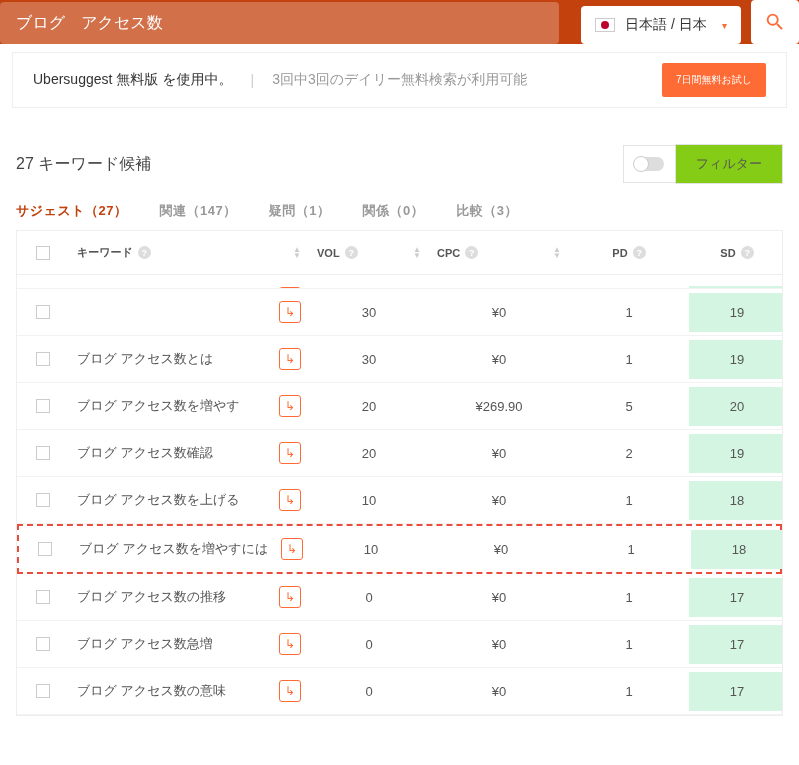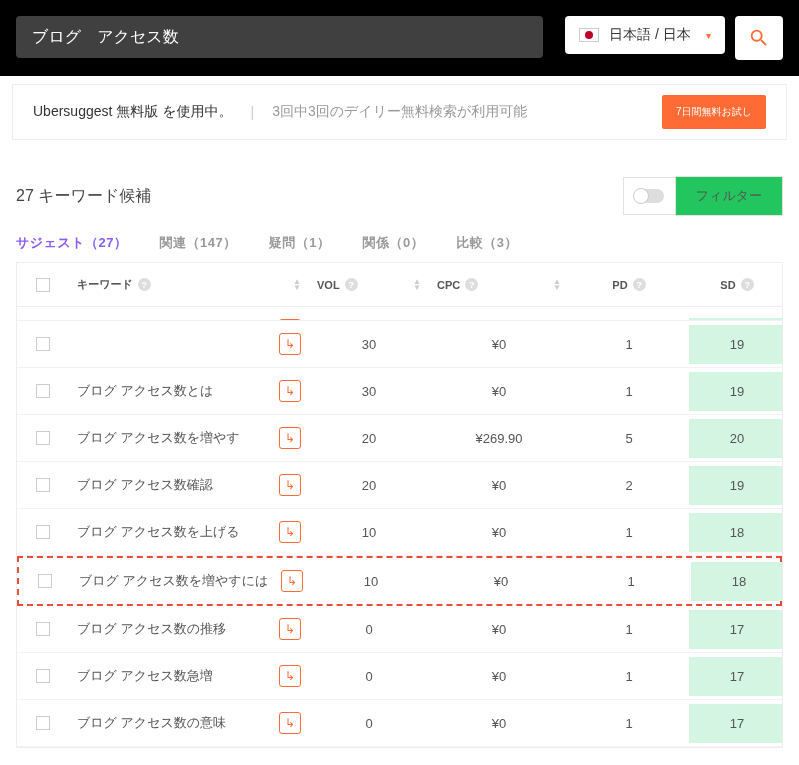--- a/index.html
+++ b/index.html
@@ -1,17 +1,17 @@
 <!DOCTYPE html>
 <html><head>
 <meta charset="utf-8">
 <style>
   * { box-sizing: border-box; margin: 0; padding: 0; }
   body { font-family: -apple-system, BlinkMacSystemFont, "Segoe UI", Helvetica, Arial, sans-serif; color: #333; background: #fff; width: 799px; }
-  .search-bar { background: #000000; padding: 16px; display: flex; gap: 10px; align-items: flex-start; }
+  .search-bar { background: #c2410c; padding: 0; display: flex; gap: 10px; align-items: flex-end; }
   .search-input { flex: 1; background: rgba(255,255,255,0.25); border: none; border-radius: 4px; padding: 12px 16px; font-size: 16px; color: #fff; }
   .search-input::placeholder { color: #fff; }
   .lang-select { background: #fff; border-radius: 4px; padding: 10px 14px; display: flex; align-items: center; gap: 10px; font-size: 14px; cursor: pointer; min-width: 160px; margin-left: 12px; }
   .flag { width: 20px; height: 14px; background: #fff; border: 1px solid #ccc; position: relative; display: inline-block; }
   .flag::after { content: ""; position: absolute; width: 8px; height: 8px; background: #bc002d; border-radius: 50%; top: 2px; left: 5px; }
   .chev { margin-left: auto; color: #ff6b35; font-size: 10px; }
   .search-btn { background: #fff; border: none; border-radius: 4px; width: 48px; height: 44px; display: flex; align-items: center; justify-content: center; cursor: pointer; }
   .search-btn svg { fill: #ff6b35; }
 
   .promo-bar { background: #fff; margin: 8px 12px; padding: 10px 20px; display: flex; align-items: center; gap: 18px; border: 1px solid #eee; font-size: 14px; }
@@ -19,25 +19,25 @@
   .promo-usage { color: #999; }
   .trial-btn { margin-left: auto; background: #ff6b35; color: #fff; border: none; padding: 10px 14px; font-size: 10px; cursor: pointer; border-radius: 2px; }
 
   .content { padding: 10px 16px; }
   .title-row { display: flex; align-items: center; justify-content: space-between; margin: 18px 0 8px; }
   .title { font-size: 16px; font-weight: 500; color: #444; }
   .controls { display: flex; align-items: center; gap: 0; }
   .toggle { width: 52px; height: 38px; border: 1px solid #e3e3e3; display: flex; align-items: center; justify-content: center; border-right: none; }
   .toggle-sw { width: 30px; height: 14px; background: #ddd; border-radius: 8px; position: relative; }
   .toggle-sw::after { content: ""; width: 14px; height: 14px; background: #fff; border: 1px solid #ccc; border-radius: 50%; position: absolute; left: -1px; top: -1px; }
-  .filter-btn { border: 1px solid #e3e3e3; background: #22c55e; padding: 10px 20px; font-size: 13px; color: #555; cursor: pointer; }
+  .filter-btn { border: 1px solid #e3e3e3; background: #84cc16; padding: 10px 20px; font-size: 13px; color: #555; cursor: pointer; }
 
   .tabs { display: flex; gap: 4px; margin: 18px 0 10px; font-size: 13px; font-weight: 600; color: #999; letter-spacing: 0.5px; }
   .tab { padding-right: 28px; cursor: pointer; }
-  .tab.active { color: #8b5cf6; }
+  .tab.active { color: #c2410c; }
 
   .table { border: 1px solid #eee; }
   .thead, .trow { display: grid; grid-template-columns: 52px 240px 120px 140px 120px 96px; align-items: center; }
   .thead { font-size: 11px; font-weight: 700; color: #555; border-bottom: 1px solid #eee; }
   .th { padding: 14px 8px; display: flex; align-items: center; gap: 5px; }
   .th.center { justify-content: center; }
   .help { width: 13px; height: 13px; border-radius: 50%; background: #ddd; color: #fff; font-size: 9px; display: inline-flex; align-items: center; justify-content: center; }
   .sort { margin-left: auto; font-size: 8px; color: #ccc; line-height: 6px; }
 
   .tbody { max-height: 440px; overflow-y: scroll; position: relative; }

